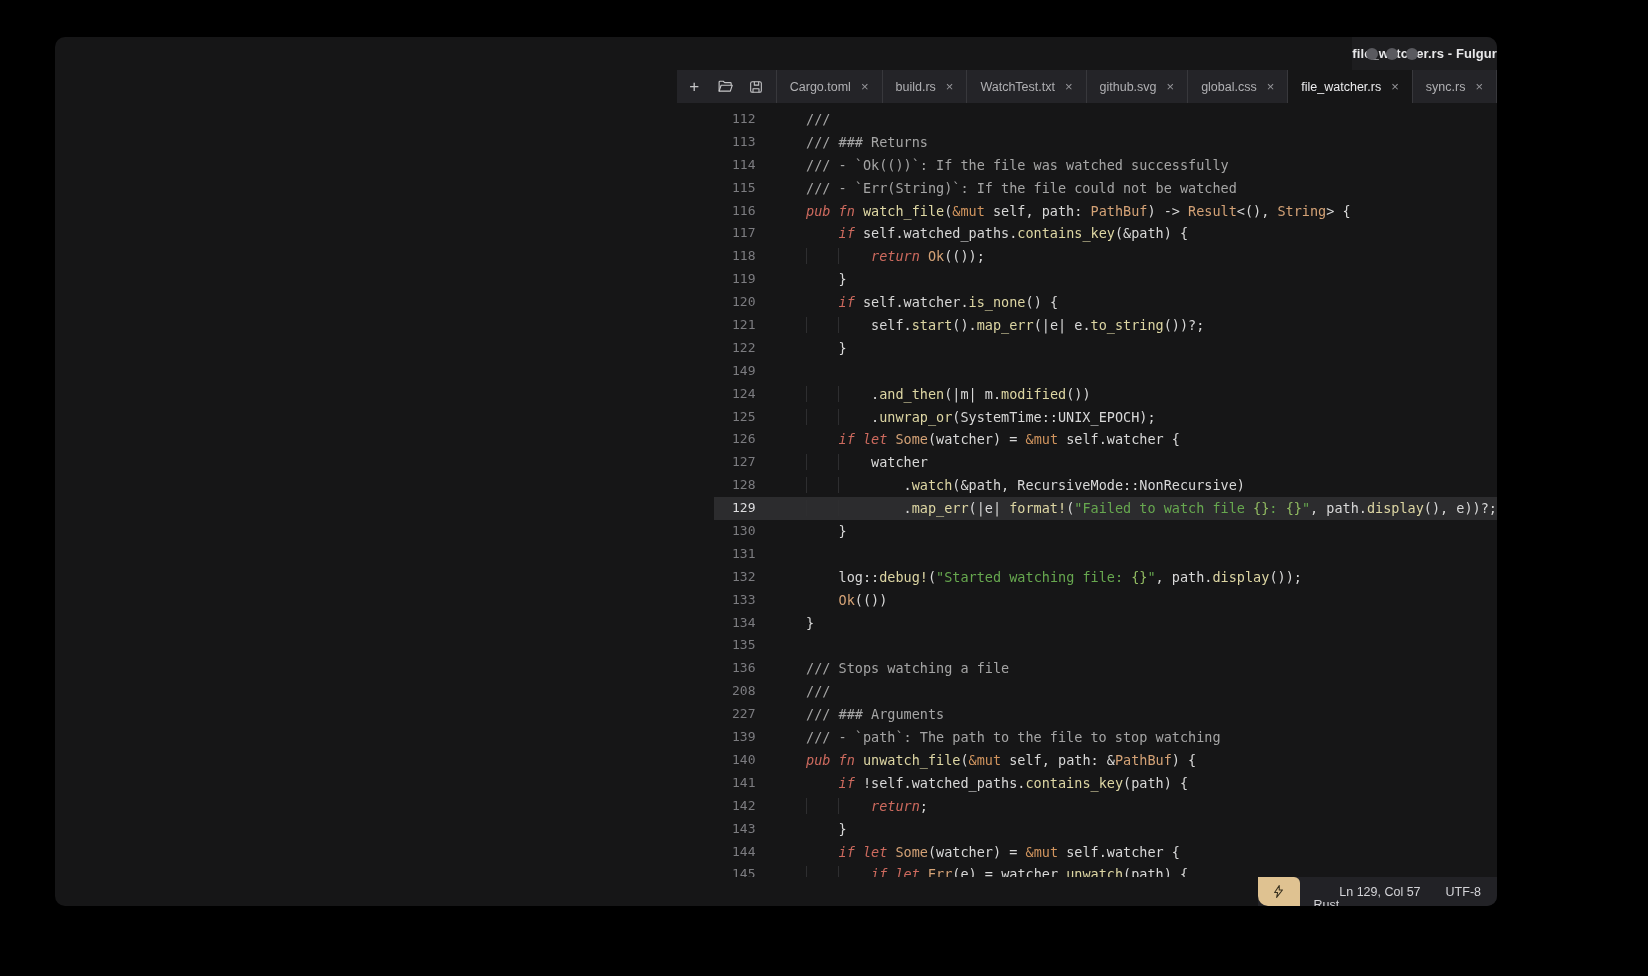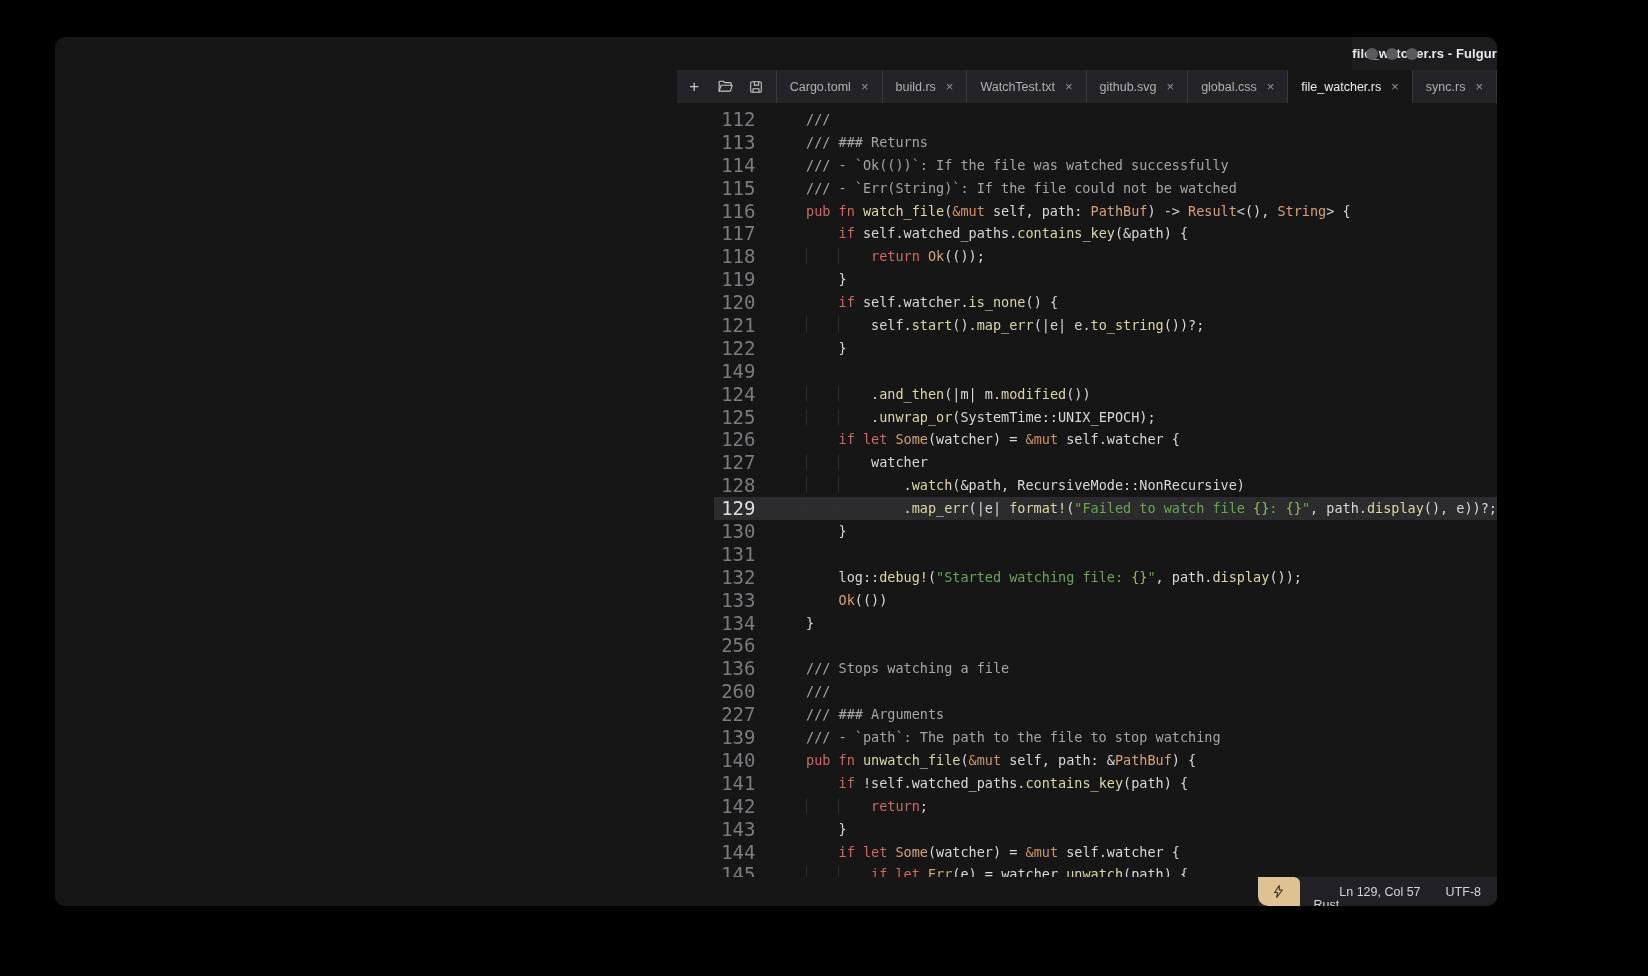--- a/index.html
+++ b/index.html
@@ -43,33 +43,33 @@
 
   
   .editor{
     flex:1 1 auto; overflow:hidden; position:relative;
     font-family:"DejaVu Sans Mono", monospace; font-size:13.5px;
     padding-top:5px; background:var(--win-bg,#161617);
   }
   .row{ display:flex; height:22.9px; line-height:22.9px; white-space:pre; }
   .row.active{ background:var(--line-active-bg,#2c2c2e); }
   .gut{
-    flex:0 0 42px; text-align:right; color:var(--gutter-fg,#7c7c80); font-size:19px;
+    flex:0 0 42px; text-align:right; color:var(--gutter-fg,#7c7c80); font-size:13px;
     user-select:none;
   }
   .row.active .gut{ color:var(--gutter-active-fg,#dedee0); }
   .code{ padding-left:18px; white-space:pre; }
   .guides{
     white-space:pre;
     background-image:repeating-linear-gradient(to right,
       transparent 0, transparent calc(4ch - 1px),
       var(--guide,#2e2e30) calc(4ch - 1px), var(--guide,#2e2e30) 4ch);
   }
   .tk-c{ color:var(--tok-c,#a5a5a5); }
-  .tk-k{ color:var(--tok-k,#cd6a5e); }
+  .tk-k{ color:var(--tok-k,#cd6a5e);font-style:italic; }
   .tk-f{ color:var(--tok-f,#ddd6a3); }
   .tk-t{ color:var(--tok-t,#d4a276); }
   .tk-o{ color:var(--tok-o,#d0945e); }
   .tk-p{ color:var(--tok-p,#d8d8d8); }
   .tk-s{ color:var(--tok-s,#67a84f); }
   .tk-h{ color:var(--tok-h,#92bc62); }
 
   
   .statusbar{
     height:29px; flex:0 0 29px; background:var(--status-bg,#222226);
@@ -168,23 +168,23 @@
         <div class="row"><span class="gut">125</span><span class="code"><span class="guides">        </span><span class="tk-p">    .</span><span class="tk-f">unwrap_or</span><span class="tk-p">(SystemTime::UNIX_EPOCH);</span></span></div>
         <div class="row"><span class="gut">126</span><span class="code"><span class="guides">    </span><span class="tk-p">    </span><span class="tk-k">if let</span><span class="tk-p"> </span><span class="tk-t">Some</span><span class="tk-p">(watcher) = </span><span class="tk-o">&amp;mut</span><span class="tk-p"> self.watcher {</span></span></div>
         <div class="row"><span class="gut">127</span><span class="code"><span class="guides">        </span><span class="tk-p">    watcher</span></span></div>
         <div class="row"><span class="gut">128</span><span class="code"><span class="guides">            </span><span class="tk-p">    .</span><span class="tk-f">watch</span><span class="tk-p">(&amp;path, RecursiveMode::NonRecursive)</span></span></div>
         <div class="row active"><span class="gut">129</span><span class="code"><span class="guides">            </span><span class="tk-p">    .</span><span class="tk-f">map_err</span><span class="tk-p">(|e| </span><span class="tk-f">format!</span><span class="tk-p">(</span><span class="tk-s">"Failed to watch file </span><span class="tk-h">{}</span><span class="tk-s">: </span><span class="tk-h">{}</span><span class="tk-s">"</span><span class="tk-p">, path.</span><span class="tk-f">display</span><span class="tk-p">(), e))?;</span></span></div>
         <div class="row"><span class="gut">130</span><span class="code"><span class="guides">    </span><span class="tk-p">    }</span></span></div>
         <div class="row"><span class="gut">131</span></div>
         <div class="row"><span class="gut">132</span><span class="code"><span class="guides">    </span><span class="tk-p">    log::</span><span class="tk-f">debug!</span><span class="tk-p">(</span><span class="tk-s">"Started watching file: </span><span class="tk-h">{}</span><span class="tk-s">"</span><span class="tk-p">, path.</span><span class="tk-f">display</span><span class="tk-p">());</span></span></div>
         <div class="row"><span class="gut">133</span><span class="code"><span class="guides">    </span><span class="tk-p">    </span><span class="tk-t">Ok</span><span class="tk-p">(())</span></span></div>
         <div class="row"><span class="gut">134</span><span class="code"><span class="tk-p">    }</span></span></div>
-        <div class="row"><span class="gut">256</span><span class="code"></span></div>
+        <div class="row"><span class="gut">135</span><span class="code"></span></div>
         <div class="row"><span class="gut">136</span><span class="code"><span class="tk-c">    /// Stops watching a file</span></span></div>
-        <div class="row"><span class="gut">260</span><span class="code"><span class="tk-c">    ///</span></span></div>
+        <div class="row"><span class="gut">208</span><span class="code"><span class="tk-c">    ///</span></span></div>
         <div class="row"><span class="gut">227</span><span class="code"><span class="tk-c">    /// ### Arguments</span></span></div>
         <div class="row"><span class="gut">139</span><span class="code"><span class="tk-c">    /// - `path`: The path to the file to stop watching</span></span></div>
         <div class="row"><span class="gut">140</span><span class="code"><span class="tk-k">    pub fn </span><span class="tk-f">unwatch_file</span><span class="tk-p">(</span><span class="tk-o">&amp;mut</span><span class="tk-p"> self, path: &amp;</span><span class="tk-t">PathBuf</span><span class="tk-p">) {</span></span></div>
         <div class="row"><span class="gut">141</span><span class="code"><span class="guides">    </span><span class="tk-p">    </span><span class="tk-k">if</span><span class="tk-p"> !self.watched_paths.</span><span class="tk-f">contains_key</span><span class="tk-p">(path) {</span></span></div>
         <div class="row"><span class="gut">142</span><span class="code"><span class="guides">        </span><span class="tk-p">    </span><span class="tk-k">return</span><span class="tk-p">;</span></span></div>
         <div class="row"><span class="gut">143</span><span class="code"><span class="guides">    </span><span class="tk-p">    }</span></span></div>
         <div class="row"><span class="gut">144</span><span class="code"><span class="guides">    </span><span class="tk-p">    </span><span class="tk-k">if let</span><span class="tk-p"> </span><span class="tk-t">Some</span><span class="tk-p">(watcher) = </span><span class="tk-o">&amp;mut</span><span class="tk-p"> self.watcher {</span></span></div>
         <div class="row"><span class="gut">145</span><span class="code"><span class="guides">        </span><span class="tk-p">    </span><span class="tk-k">if let</span><span class="tk-p"> </span><span class="tk-t">Err</span><span class="tk-p">(e) = watcher.</span><span class="tk-f">unwatch</span><span class="tk-p">(path) {</span></span></div>
       </div>
   </div>

